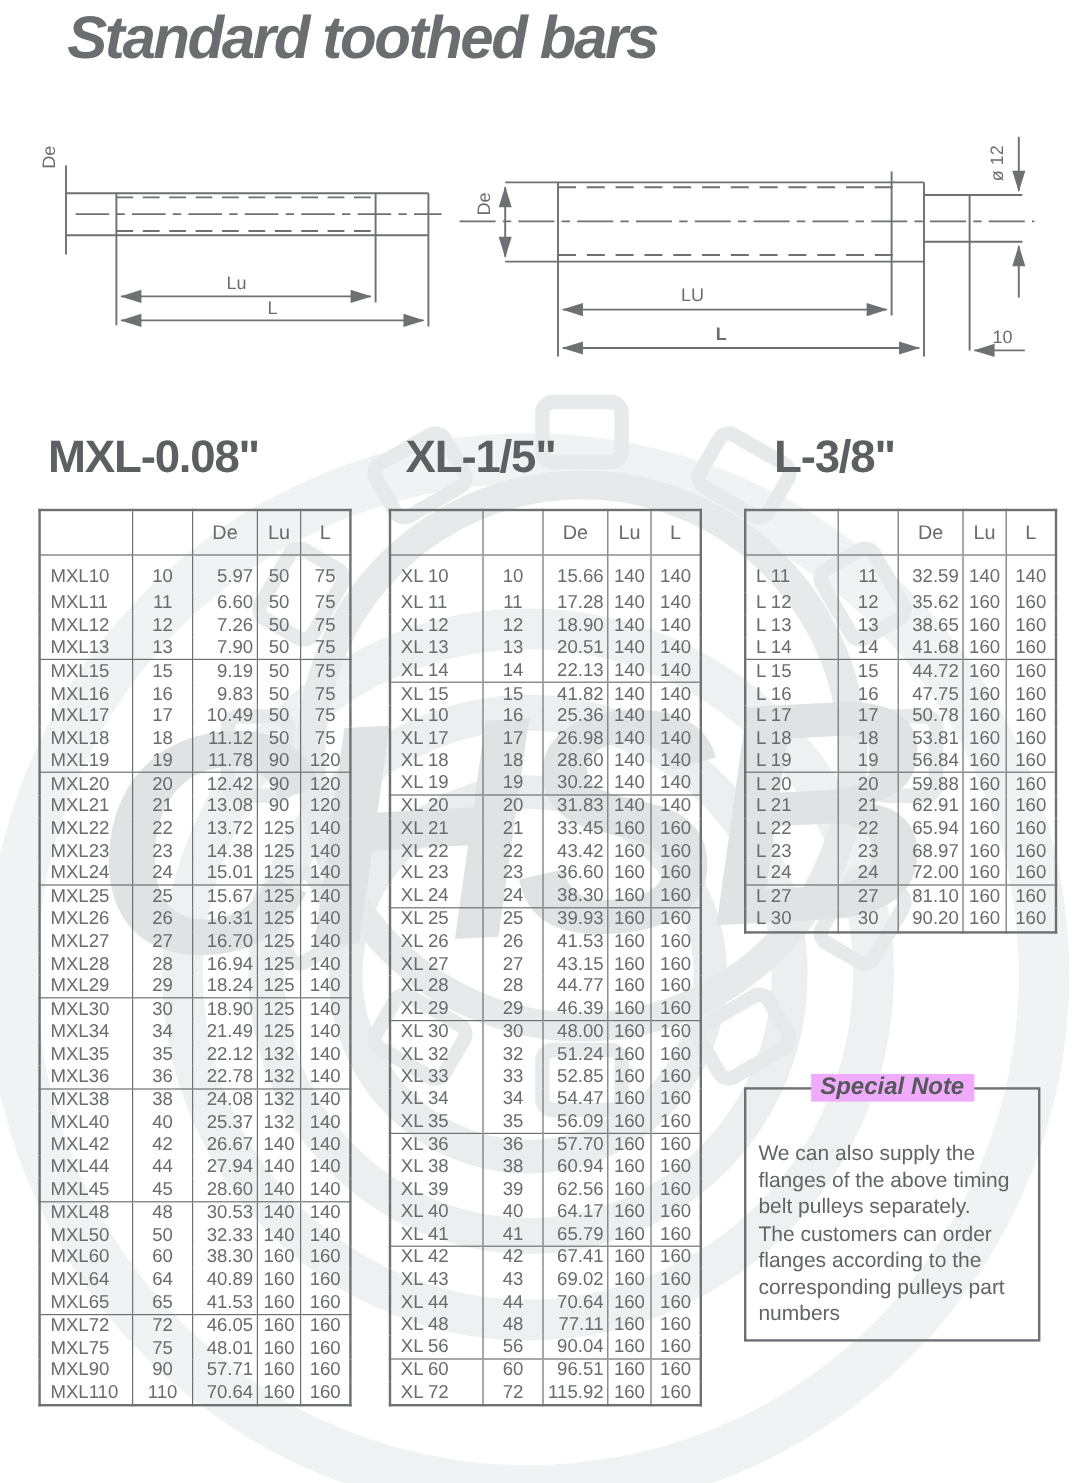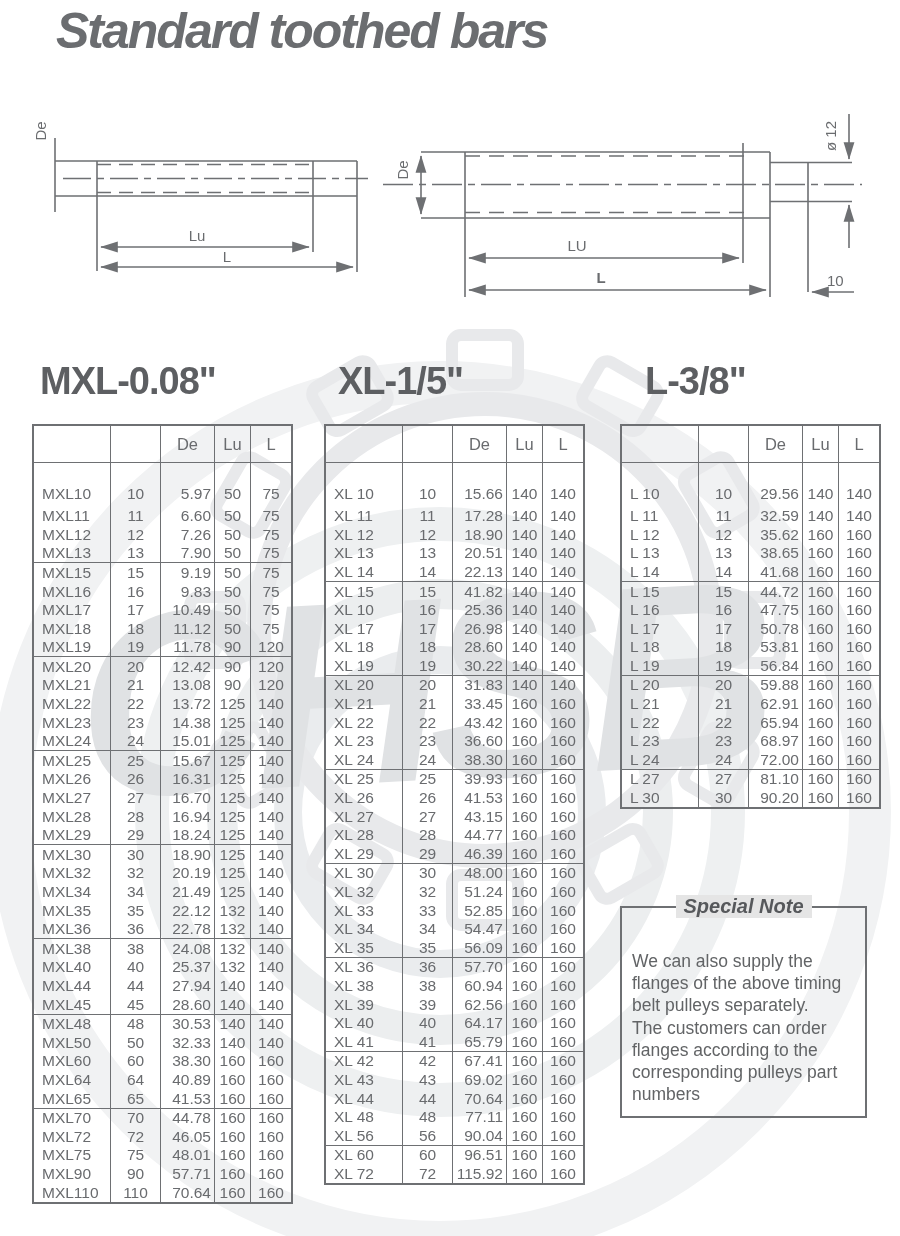--- a/index.html
+++ b/index.html
@@ -32,36 +32,36 @@
   }
   #tbl-mxl { left:32px; } #tbl-xl { left:324px; } #tbl-l { left:620px; }
   table.tbl th {
     height:36px; font-weight:normal; font-size:16.5px;
     text-align:center; color:#696b6e; padding:0;
   }
   table.tbl td { height:18.6px; padding:0; line-height:1; }
   table.tbl th, table.tbl td { border-left:1px solid #6e7073; border-right:1px solid #6e7073; }
   table.tbl thead { border-bottom:1.5px solid #6e7073; }
   table.tbl tbody { border-top:1.5px solid #6e7073; }
-  table.tbl tbody:first-of-type tr:first-child td { padding-top:18px; height:25.6px; }
+  table.tbl tbody:first-of-type tr:first-child td { padding-top:5px; height:25.6px; }
   table.tbl th:nth-child(1), table.tbl td:nth-child(1) { width:68px; text-align:left; padding-left:8px; }
   table.tbl th:nth-child(2), table.tbl td:nth-child(2) { width:49px; text-align:center; padding-left:0; }
   table.tbl th:nth-child(3), table.tbl td:nth-child(3) { width:50px; }
   table.tbl td:nth-child(3) { text-align:right; padding-right:3px; }
   table.tbl th:nth-child(4), table.tbl td:nth-child(4) { width:35px; text-align:center; }
   table.tbl th:nth-child(5), table.tbl td:nth-child(5) { width:40px; text-align:center; }
 
   .note {
     position:absolute; left:620px; top:906px; width:247px;
     border:2px solid #6e7073; box-sizing:border-box;
     padding:9px 8px 10px 10px; background:transparent;
   }
   .note-title {
     position:absolute; top:-13px; left:50%; transform:translateX(-50%);
-    background:#e5e5e5; padding:0 8px; font-weight:bold; font-style:italic;
+    background:#f0abfc; padding:0 8px; font-weight:bold; font-style:italic;
     font-size:20px; color:#56585b; white-space:nowrap;
   }
   .note-body {
     font-size:17.5px; line-height:1.27; color:#626466; white-space:pre-line;margin-top:33px;
   }
 </style>
 </head>
 <body>
 
 <div class="page">
@@ -295,27 +295,20 @@
         </tbody>
         <tbody>
           <tr>
             <td>MXL30</td>
             <td>30</td>
             <td>18.90</td>
             <td>125</td>
             <td>140</td>
           </tr>
           <tr>
-            <td>MXL32</td>
-            <td>32</td>
-            <td>20.19</td>
-            <td>125</td>
-            <td>140</td>
-          </tr>
-          <tr>
             <td>MXL34</td>
             <td>34</td>
             <td>21.49</td>
             <td>125</td>
             <td>140</td>
           </tr>
           <tr>
             <td>MXL35</td>
             <td>35</td>
             <td>22.12</td>
@@ -339,20 +332,27 @@
             <td>140</td>
           </tr>
           <tr>
             <td>MXL40</td>
             <td>40</td>
             <td>25.37</td>
             <td>132</td>
             <td>140</td>
           </tr>
           <tr>
+            <td>MXL42</td>
+            <td>42</td>
+            <td>26.67</td>
+            <td>140</td>
+            <td>140</td>
+          </tr>
+          <tr>
             <td>MXL44</td>
             <td>44</td>
             <td>27.94</td>
             <td>140</td>
             <td>140</td>
           </tr>
           <tr>
             <td>MXL45</td>
             <td>45</td>
             <td>28.60</td>
@@ -391,27 +391,20 @@
           </tr>
           <tr>
             <td>MXL65</td>
             <td>65</td>
             <td>41.53</td>
             <td>160</td>
             <td>160</td>
           </tr>
         </tbody>
         <tbody>
-          <tr>
-            <td>MXL70</td>
-            <td>70</td>
-            <td>44.78</td>
-            <td>160</td>
-            <td>160</td>
-          </tr>
           <tr>
             <td>MXL72</td>
             <td>72</td>
             <td>46.05</td>
             <td>160</td>
             <td>160</td>
           </tr>
           <tr>
             <td>MXL75</td>
             <td>75</td>
@@ -725,27 +718,20 @@
         <thead>
           <tr>
             <th></th>
             <th></th>
             <th>De</th>
             <th>Lu</th>
             <th>L</th>
           </tr>
         </thead>
         <tbody>
-          <tr>
-            <td>L 10</td>
-            <td>10</td>
-            <td>29.56</td>
-            <td>140</td>
-            <td>140</td>
-          </tr>
           <tr>
             <td>L 11</td>
             <td>11</td>
             <td>32.59</td>
             <td>140</td>
             <td>140</td>
           </tr>
           <tr>
             <td>L 12</td>
             <td>12</td>

